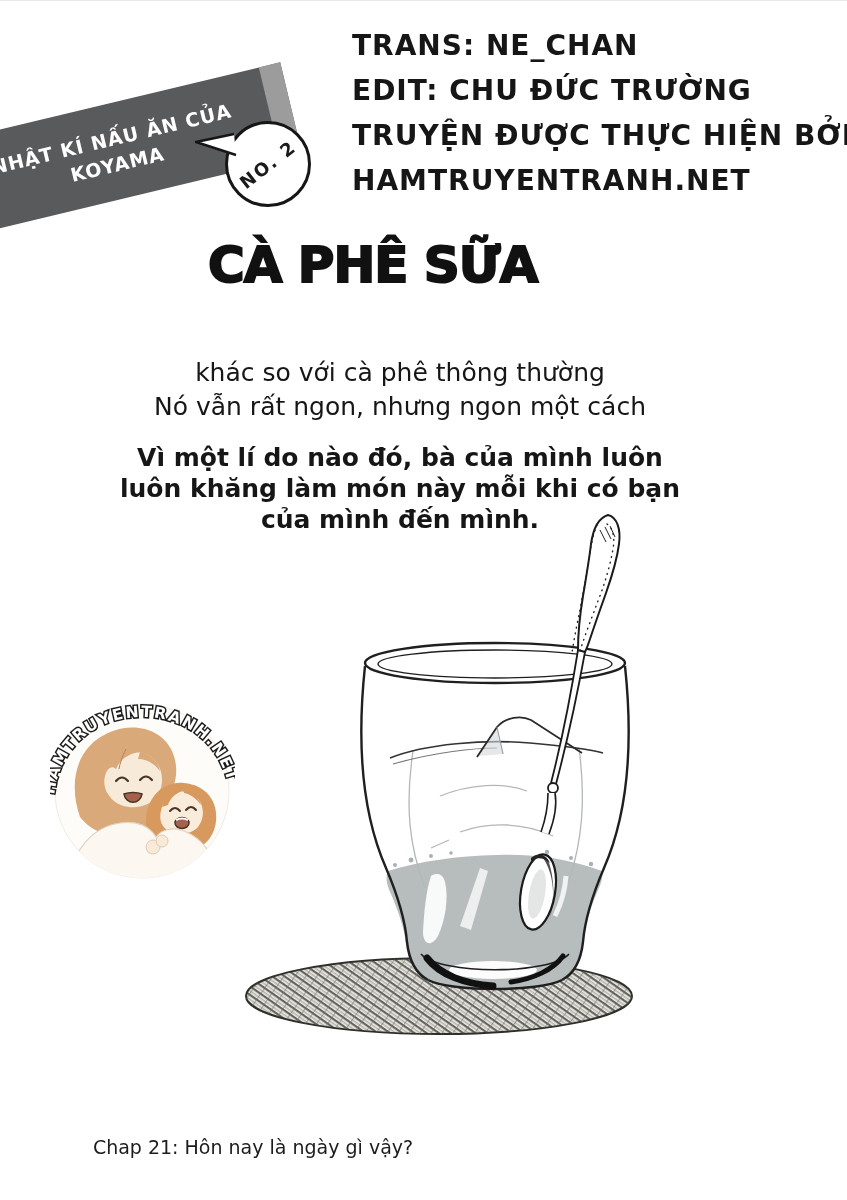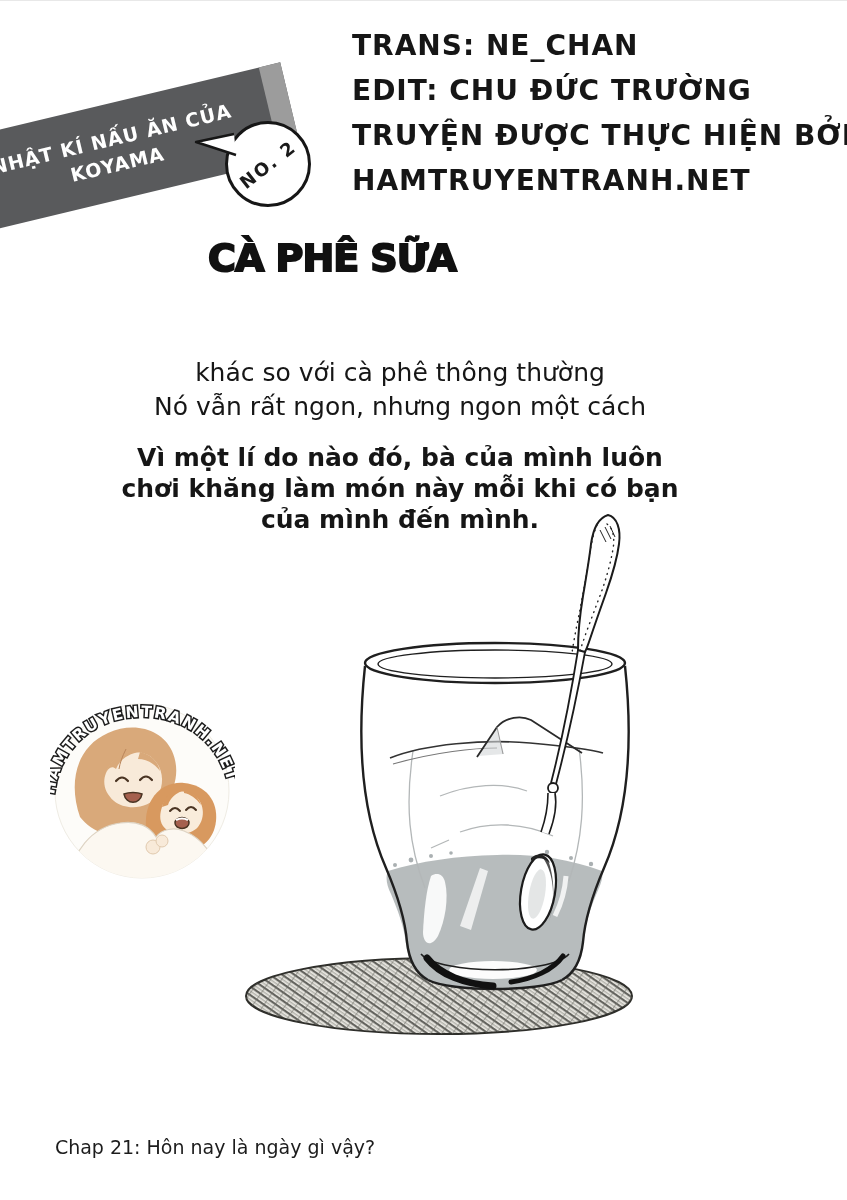--- a/index.html
+++ b/index.html
@@ -23,29 +23,29 @@
 
   
   .badge{left:225px; top:120px; width:86px; height:86px; background:#fff;
          border:3px solid #161616; border-radius:50%; box-sizing:border-box;
          display:flex; align-items:center; justify-content:center; z-index:5;}
   .badge-label{transform:rotate(-38deg); font-size:18px; font-weight:bold;
                letter-spacing:2px; color:#1a1a1a; white-space:nowrap;}
   .badge-tail{left:192px; top:130px; z-index:6;}
 
   
-  .title{left:208px; top:235px; font-size:38px; font-weight:bold; letter-spacing:-1px;
+  .title{left:208px; top:235px; font-size:50px; font-weight:bold; letter-spacing:-1px;
          color:#111; -webkit-text-stroke:2px #111; white-space:nowrap;}
 
   .para{left:60px; width:680px; text-align:center; font-size:25px; color:#161616;}
   .para1{top:355px; line-height:34px;}
   .para2{top:441px; line-height:31px;font-weight:bold;}
 
   .footer{left:0; top:1133px; width:430px; text-align:center; font-size:19px;
-          line-height:27px; color:#1c1c1c; white-space:nowrap;}
+          line-height:27px; color:#1c1c1c; white-space:nowrap;padding-left:38px;}
 
   svg text{font-family:"DejaVu Sans","Liberation Sans",sans-serif;}
 </style>
 </head>
 <body>
 
 <div class="page">
 
   <div class="abs credits">
     <div>TRANS: NE_CHAN</div>
@@ -70,21 +70,21 @@
   </svg>
 
   <div class="abs title">CÀ PHÊ SỮA</div>
 
   <div class="abs para para1">
     <div>khác so với cà phê thông thường</div>
     <div>Nó vẫn rất ngon, nhưng ngon một cách</div>
   </div>
   <div class="abs para para2">
     <div>Vì một lí do nào đó, bà của mình luôn</div>
-    <div>chơi khăng làm món này mỗi khi có bạn</div>
+    <div>luôn khăng làm món này mỗi khi có bạn</div>
     <div>của mình đến mình.</div>
   </div>
 
   <svg class="abs" style="left:235px; top:495px;" width="430" height="560" viewBox="0 0 430 560">
     <defs>
       <pattern id="weave" width="7" height="7" patternUnits="userSpaceOnUse" patternTransform="rotate(35)">
         <rect width="7" height="7" fill="#eceae4"></rect>
         <rect y="0" width="7" height="2.2" fill="#64645f"></rect>
         <rect y="4.2" width="7" height="1.2" fill="#a7a7a0"></rect>
       </pattern>

